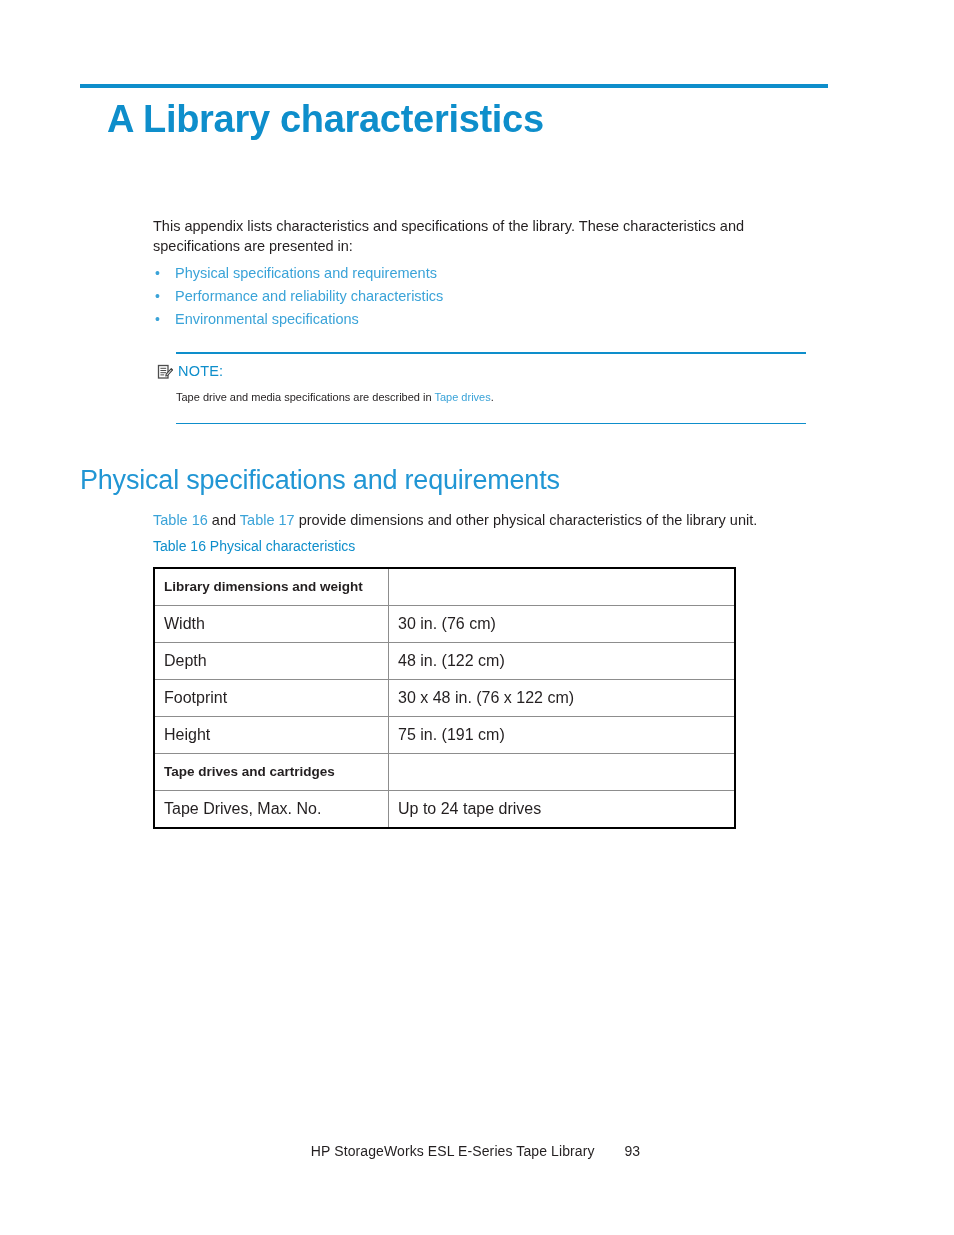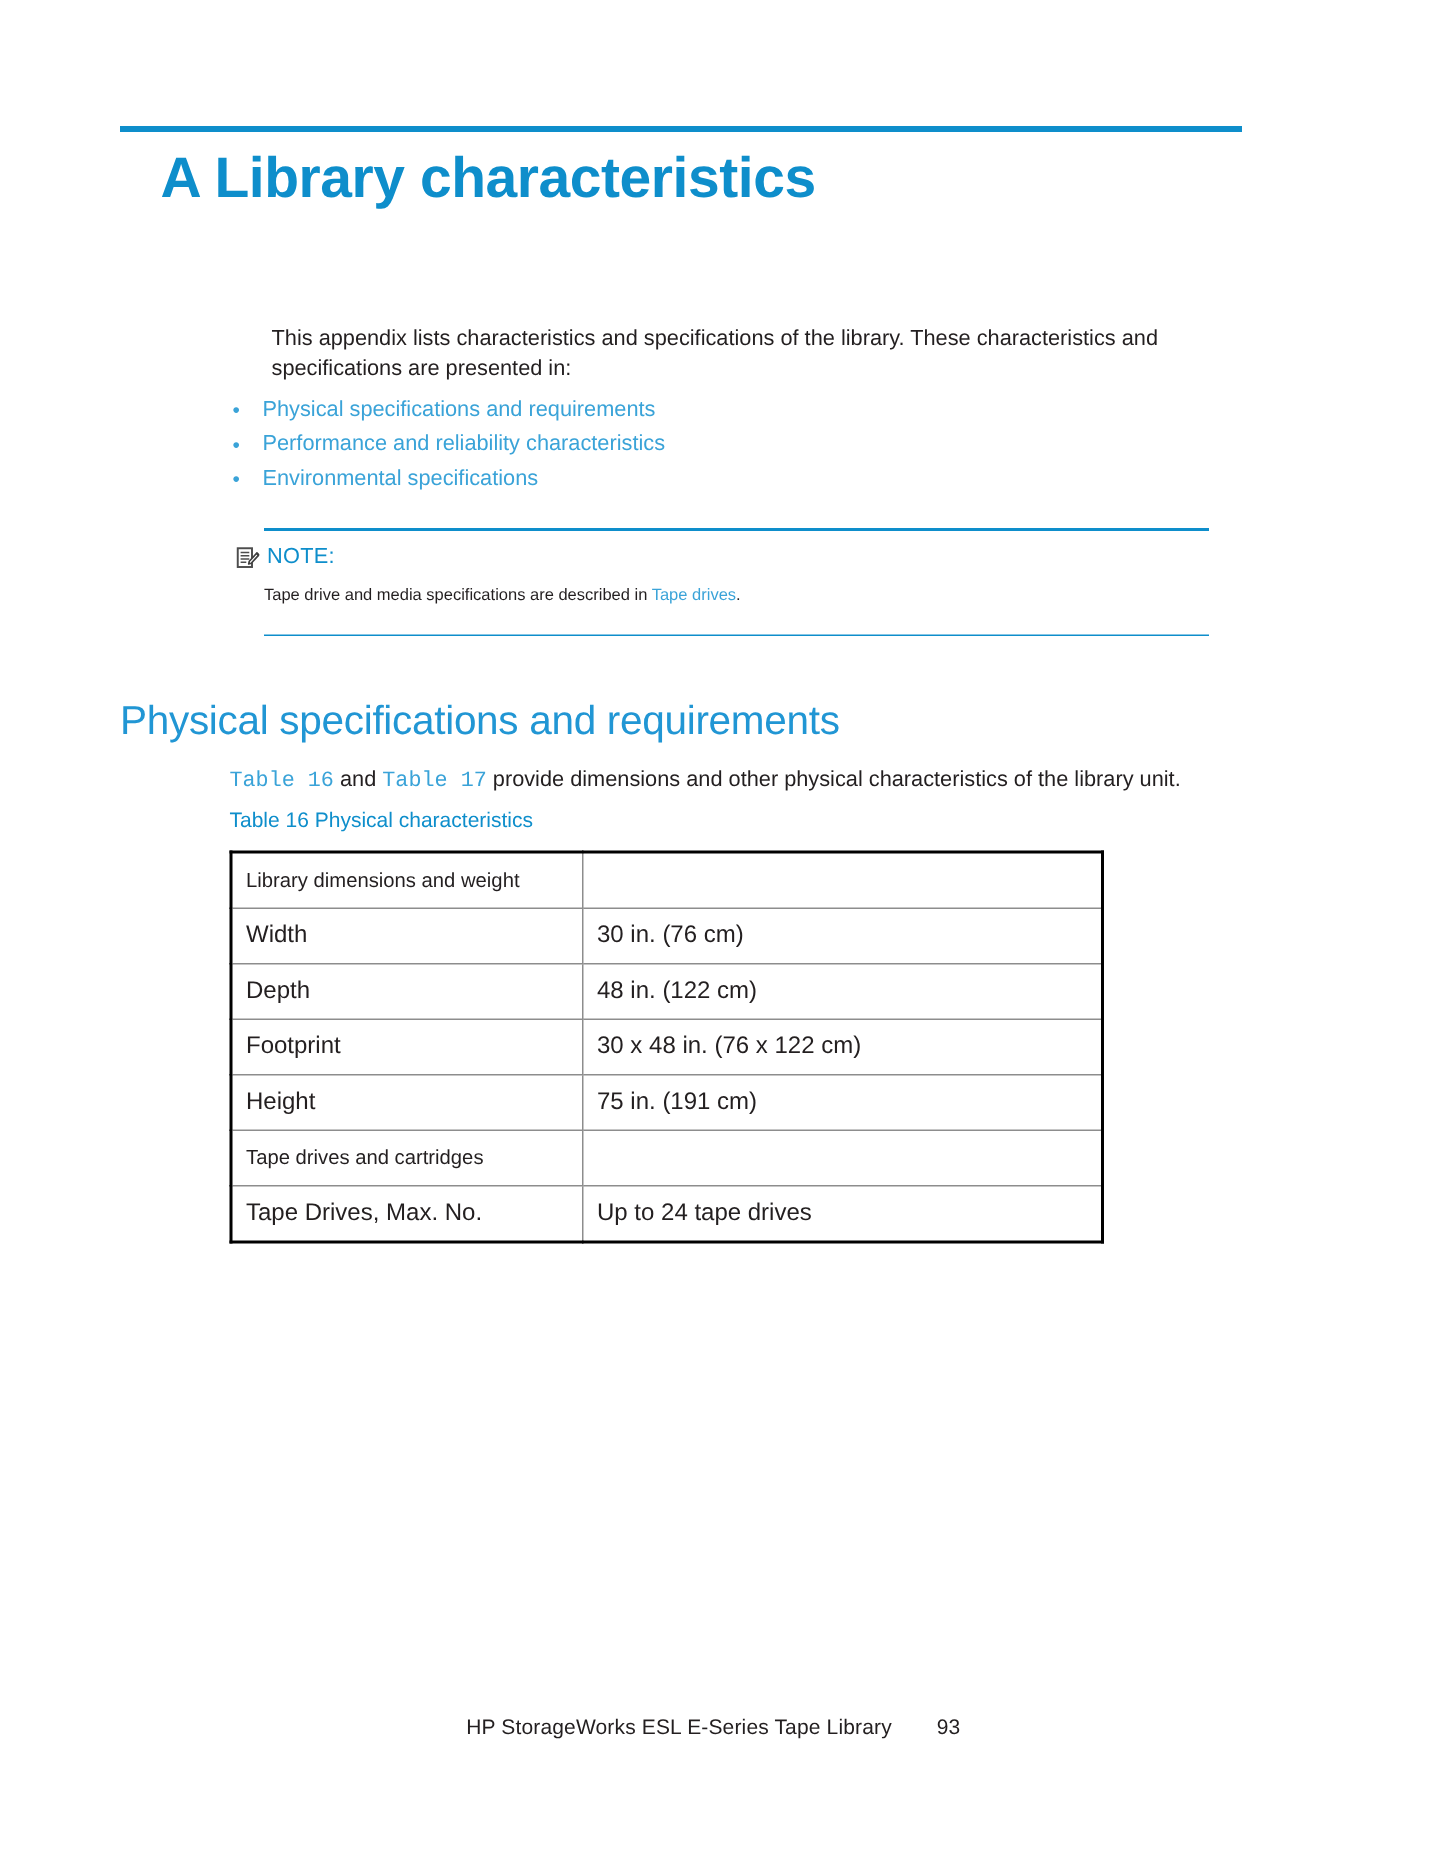--- a/index.html
+++ b/index.html
@@ -45,21 +45,20 @@
 
   
   .intro {
     position: absolute;
     left: 153px;
     top: 216px;
     width: 630px;
     font-size: 14.5px;
     line-height: 20px;
     color: #231f20;
-    margin-left: 28px;
   }
 
   
   .bullets {
     position: absolute;
     left: 153px;
     top: 263px;
     width: 620px;
   }
   .bullet-row {
@@ -137,21 +136,21 @@
   
   .table-lead {
     position: absolute;
     left: 153px;
     top: 510px;
     width: 660px;
     font-size: 14.5px;
     line-height: 20px;
     color: #231f20;
   }
-  .table-lead .lnk { color: #3aa3d8; font-family: Liberation Mono, monospace; }
+  .table-lead .lnk { color: #3aa3d8; }
   .table-caption {
     position: absolute;
     left: 153px;
     top: 538px;
     font-size: 14px;
     font-weight: normal;
     color: #0e8ecb;
   }
 
   
@@ -170,21 +169,21 @@
     padding: 8px 0 8px 9px;
     font-size: 16px;
     line-height: 20px;
     color: #231f20;
     vertical-align: top;
     background: #ffffff;
   }
   .spec-table td.c1 { width: 224px; }
   .spec-table td.c2 { width: 336px; }
   .spec-table tr.group td {
-    font-weight: normal;
+    font-weight: bold;
     font-size: 13.5px;
   }
   .cell-line { display: block; }
 
   
   .footer {
     position: absolute;
     left: 0;
     top: 1143px;
     width: 951px;

